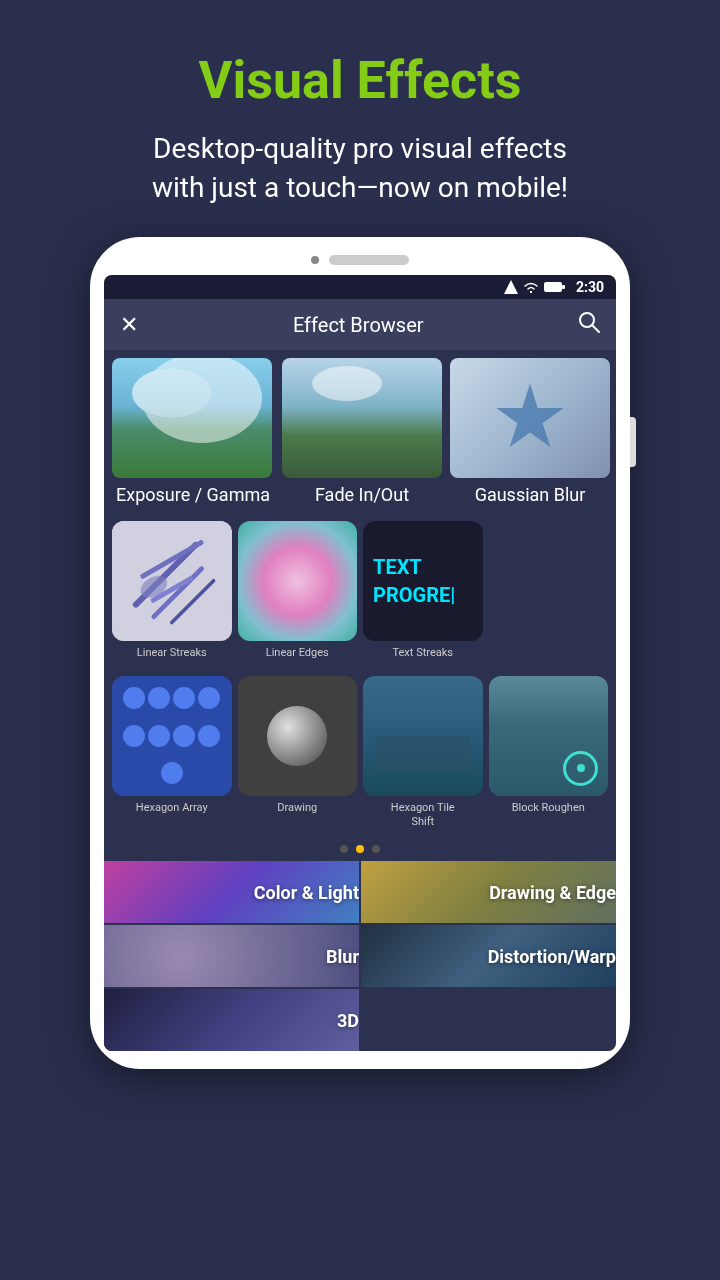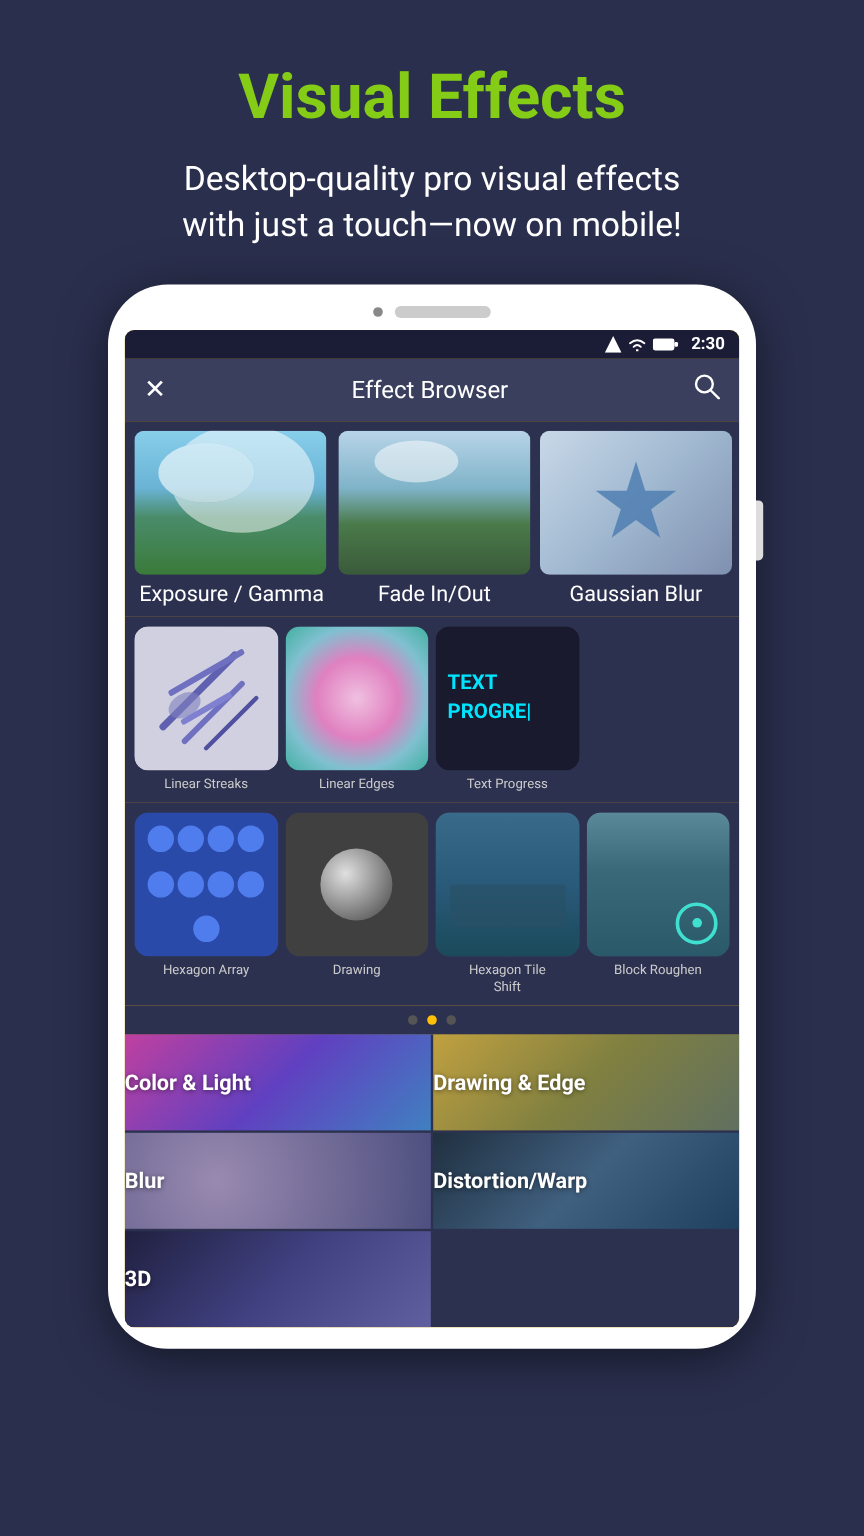--- a/index.html
+++ b/index.html
@@ -276,21 +276,21 @@
       background: #1a1a2e;
       width: 100%; height: 100%;
       display: flex;
       flex-direction: column;
       justify-content: center;
       align-items: flex-start;
       padding: 10px;
     }
     .text-progress-line {
       color: #00e5ff;
-      font-size: 17px;
+      font-size: 20px;
       font-weight: bold;
       line-height: 1.4;
     }
 
     
     .thumb-hex-array {
       background: #2a4aaa;
       width: 100%; height: 100%;
       display: flex;
       flex-wrap: wrap;
@@ -378,23 +378,23 @@
     .dot-inactive { background: #555; }
 
     
     .category-grid {
       display: grid;
       grid-template-columns: 1fr 1fr;
       gap: 2px;
       background: #2d3150;
     }
     .category-cell {
-      height: 80px;
-      display: flex;
-      justify-content: flex-start;
+      height: 62px;
+      display: flex;
+      justify-content: flex-end;
       align-items: center;
       position: relative;
       overflow: hidden;
       cursor: pointer;
     }
     .cat-color-light {
       background: linear-gradient(135deg, #c040a0 0%, #6040c0 50%, #4080c0 100%);
     }
     .cat-drawing {
       background: linear-gradient(135deg, #c0a040 0%, #808040 50%, #607060 100%);
@@ -530,21 +530,21 @@
         <div class="effect-label-small">Linear Edges</div>
       </div>
 
       <div class="effect-cell">
         <div class="effect-thumb-small">
           <div class="thumb-text">
             <span class="text-progress-line">TEXT</span>
             <span class="text-progress-line">PROGRE|</span>
           </div>
         </div>
-        <div class="effect-label-small">Text Progress</div>
+        <div class="effect-label-small">Text Streaks</div>
       </div>
     </div>
 
     <div class="effects-grid">
 
       <div class="effect-cell">
         <div class="effect-thumb-small">
           <div class="thumb-hex-array">
             <div class="hex-dot"></div>
             <div class="hex-dot"></div>

